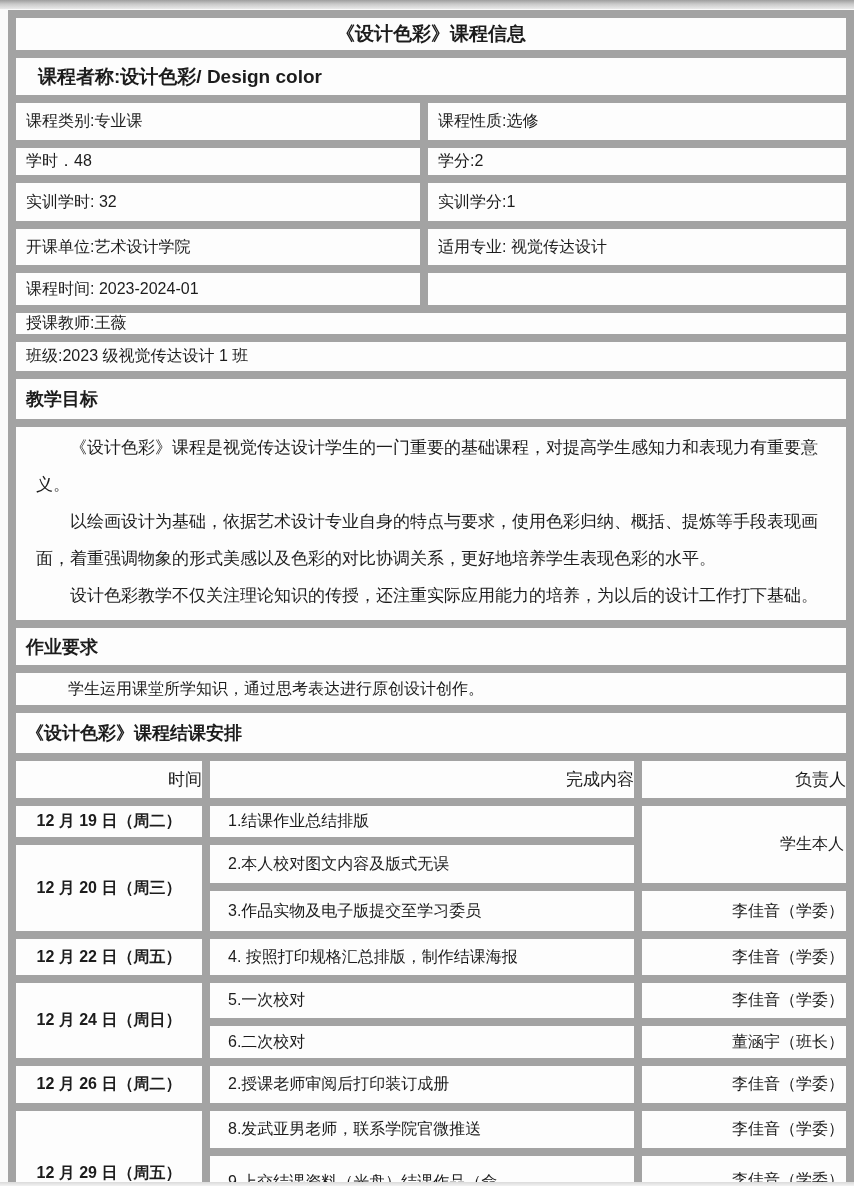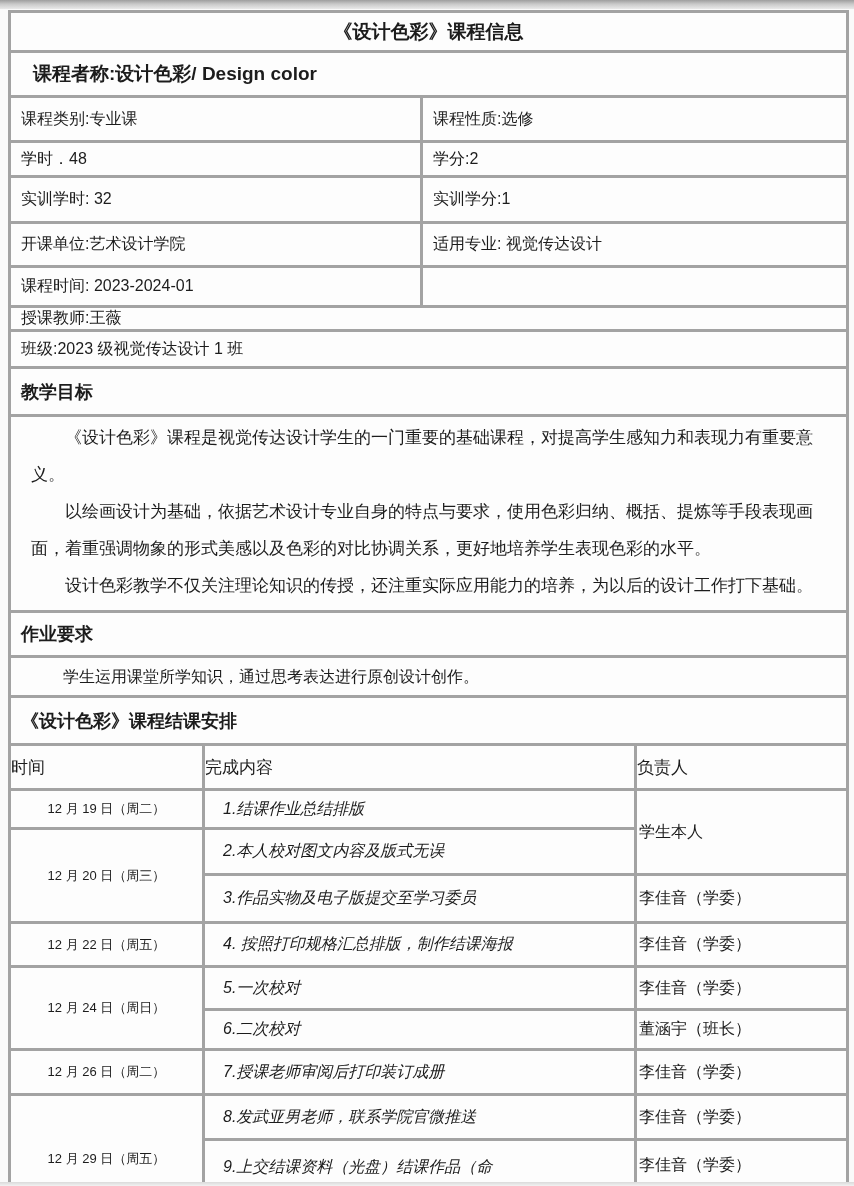--- a/index.html
+++ b/index.html
@@ -17,21 +17,21 @@
   .bottom-strip{
     position:absolute;top:1182px;left:0;width:854px;height:4px;
     background:linear-gradient(180deg,#dadada,#f2f2f2);
   }
   table.doc{
     position:absolute;top:10px;left:8px;width:838px;
     border-collapse:collapse;table-layout:fixed;
     background:#fdfdfd;
   }
   td{
-    border:3px solid #a3a3a3;
+    border:8px solid #a3a3a3;
     padding:0 0 0 10px;
     font-size:16px;
     vertical-align:middle;
     overflow:hidden;
     white-space:nowrap;
   }
   
   .r1{height:40px}.r2{height:45px}.r3{height:45px}.r4{height:35px}.r5{height:46px}
   .r6{height:44px}.r7{height:40px}.r8{height:24px}.r9{height:37px}.r10{height:48px}
   .r11{height:148px}.r12{height:45px}.r13{height:40px}.r14{height:48px}.r15{height:45px}
@@ -47,25 +47,25 @@
     padding:2px 18px 6px 20px;vertical-align:middle;white-space:normal;
   }
   td.para-cell p{
     margin:0;text-indent:2em;line-height:37px;font-size:17px;
   }
   td.homework-cell{
     padding:0 18px 0 20px;white-space:normal;border-radius:10px;
   }
   td.homework-cell p{margin:0;text-indent:2em;font-size:16px;line-height:22px;}
   td.sched-head{
-    text-align:left;font-size:17px;padding:0;
-  }
-  td.c-date{text-align:center;padding:0 2px;font-size:13px;}
-  td.c-task{text-align:left;padding:0 8px 0 18px;font-size:16px;font-style:italic;}
-  td.c-owner{text-align:left;padding:0 2px;font-size:16px;}
+    text-align:right;font-size:17px;padding:0;
+  }
+  td.c-date{text-align:center;padding:0 2px;font-size:16px;font-weight:bold;}
+  td.c-task{text-align:left;padding:0 8px 0 18px;font-size:16px;}
+  td.c-owner{text-align:right;padding:0 2px;font-size:16px;}
   td.c-task-tall{
     vertical-align:top;padding-top:8px;white-space:normal;
   }
   td.c-task-tall .wrapbox{
     display:block;max-width:278px;line-height:36px;
   }
   td.c-owner-top{
     vertical-align:top;padding-top:14px;
   }
 </style>
@@ -171,21 +171,21 @@
     <td class="c-date" rowspan="2">12 月 24 日（周日）</td>
     <td class="c-task" colspan="2">5.一次校对</td>
     <td class="c-owner">李佳音（学委）</td>
   </tr>
   <tr class="s6">
     <td class="c-task" colspan="2">6.二次校对</td>
     <td class="c-owner">董涵宇（班长）</td>
   </tr>
   <tr class="s7">
     <td class="c-date">12 月 26 日（周二）</td>
-    <td class="c-task" colspan="2">7.授课老师审阅后打印装订成册</td>
+    <td class="c-task" colspan="2">2.授课老师审阅后打印装订成册</td>
     <td class="c-owner">李佳音（学委）</td>
   </tr>
   <tr class="s8">
     <td class="c-date" rowspan="2">12 月 29 日（周五）</td>
     <td class="c-task" colspan="2">8.发武亚男老师，联系学院官微推送</td>
     <td class="c-owner">李佳音（学委）</td>
   </tr>
   <tr class="s9">
     <td class="c-task c-task-tall" colspan="2">
       <span class="wrapbox">9.上交结课资料（光盘）结课作品（命名：学号+姓名）画册电子文件</span>

